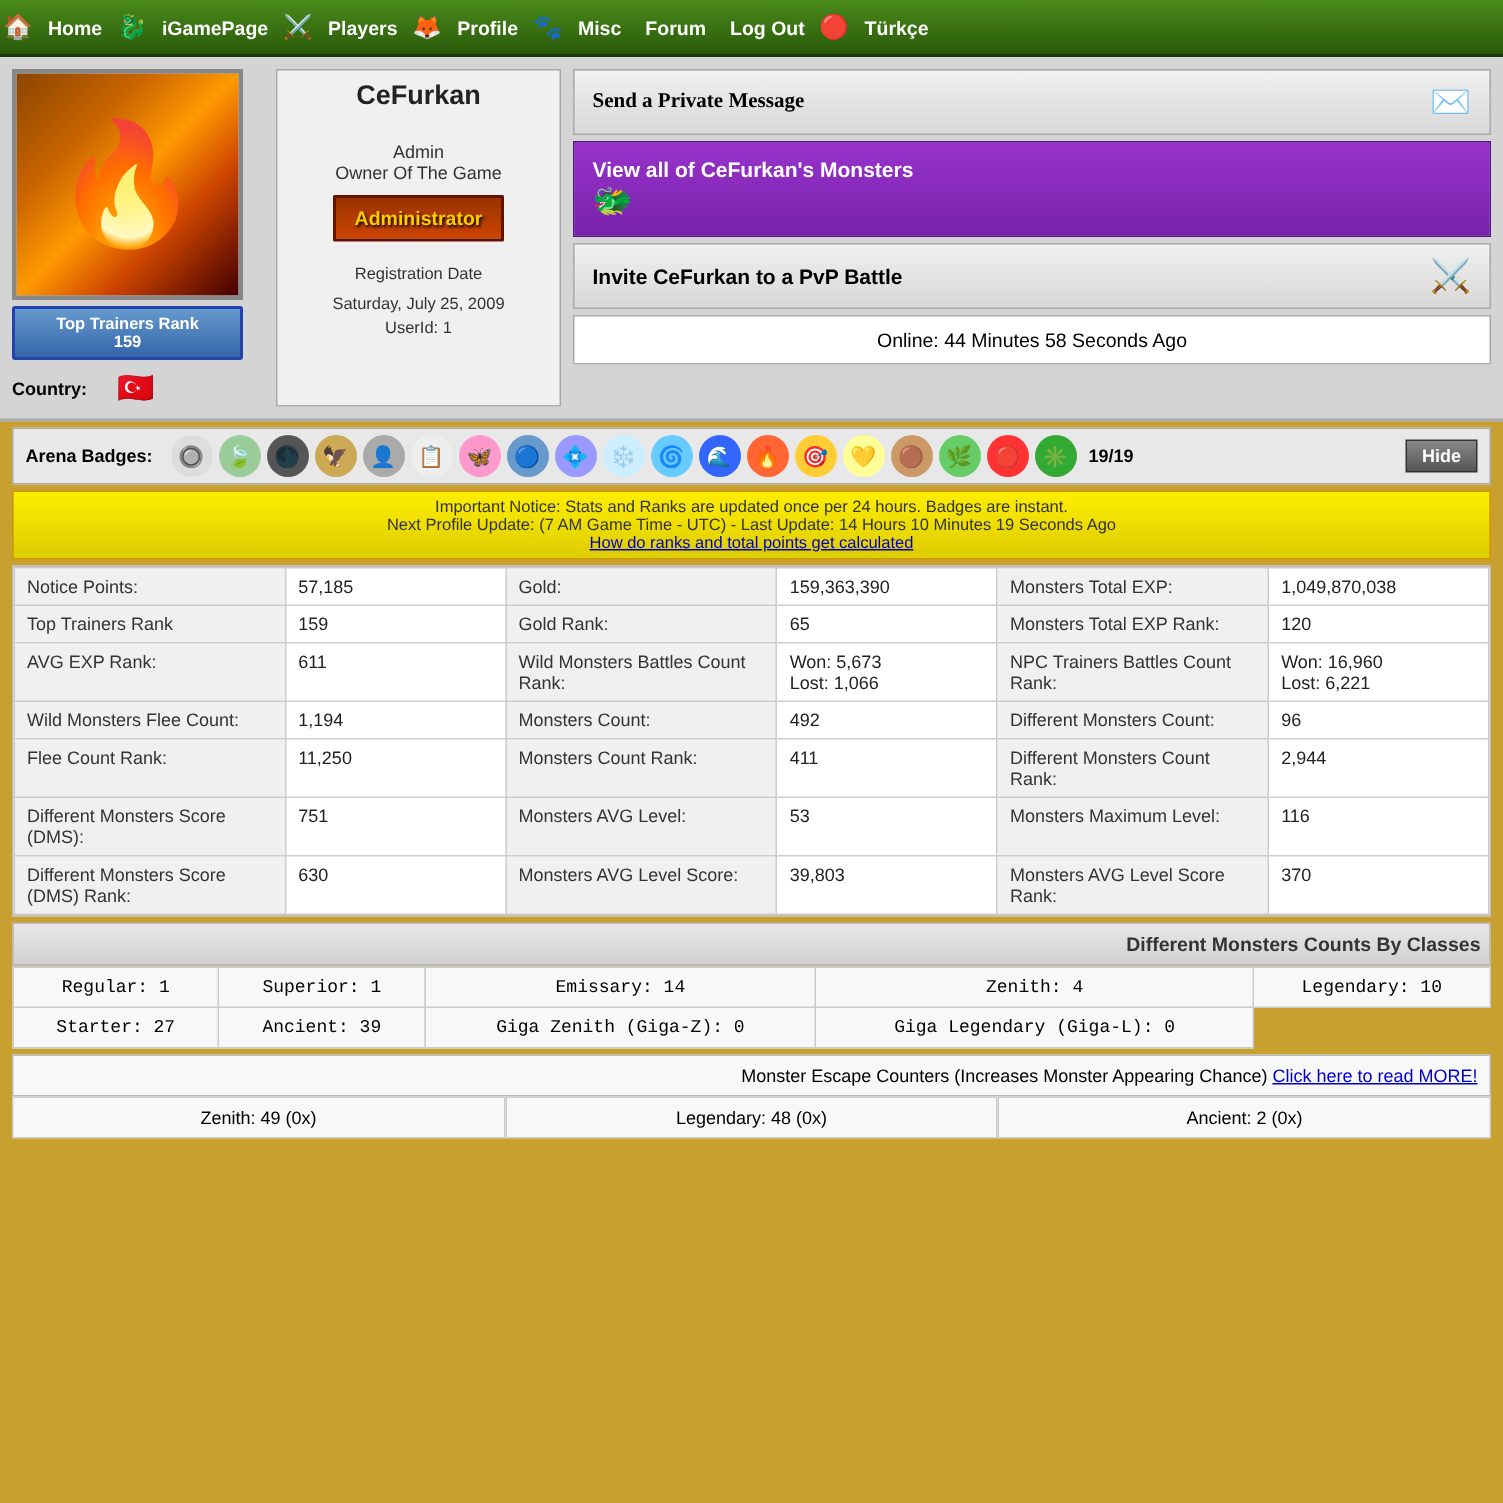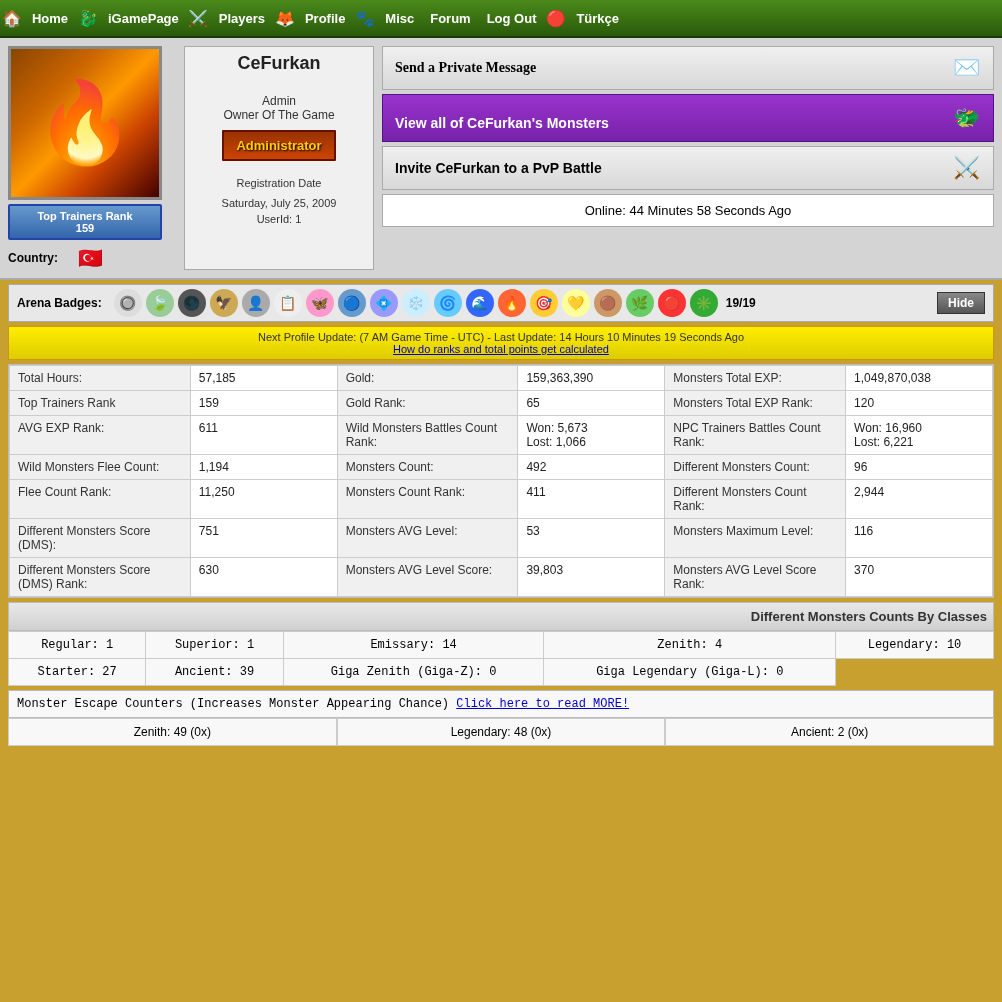--- a/index.html
+++ b/index.html
@@ -70,22 +70,22 @@
     }
     .btn-msg {
       background: linear-gradient(to bottom, #f0f0f0, #d8d8d8);
       border: 1px solid #aaa; padding: 8px 12px;
       display: flex; align-items: center; justify-content: space-between;
       cursor: pointer; font-size: 14px; font-weight: bold; font-family: Liberation Serif, serif;
     }
     .btn-monsters {
       background: linear-gradient(to bottom, #9933cc, #7722aa);
       border: 1px solid #551188; padding: 10px 12px;
-      display: flex; align-items: flex-end; justify-content: space-between;
-      cursor: pointer; color: #fff; font-size: 14px; font-weight: bold;
+      display: flex; align-items: flex-start; justify-content: space-between;
+      cursor: pointer; color: #fff; font-size: 14px; font-weight: bold; flex-direction: column;
     }
     .btn-pvp {
       background: linear-gradient(to bottom, #f0f0f0, #d8d8d8);
       border: 1px solid #aaa; padding: 8px 12px;
       display: flex; align-items: center; justify-content: space-between;
       cursor: pointer; font-size: 14px; font-weight: bold;
     }
     .online-status {
       background: #fff; border: 1px solid #aaa; padding: 8px 12px;
       text-align: center; font-size: 13px;
@@ -150,23 +150,22 @@
     .class-table {
       width: 100%; border-collapse: collapse; margin: 0 0 0 0;
     }
     .class-table td {
       border: 1px solid #ccc; padding: 6px 8px; text-align: center;
       background: #f8f8f8;
     }
 
     .escape-notice {
       background: #f8f8f8; border: 1px solid #bbb;
-      padding: 6px 8px; text-align: left; font-size: 12px;
+      padding: 6px 8px; text-align: right; font-size: 12px;
       margin: 4px 8px 0 8px;
-      font-family: Liberation Mono, monospace;
     }
     .escape-notice a { color: #0000cc; text-decoration: underline; }
 
     .bottom-row {
       display: flex; gap: 0; margin: 0 8px;
     }
     .bottom-cell {
       flex: 1; border: 1px solid #ccc; padding: 6px 8px;
       background: #f8f8f8; text-align: center; font-size: 12px;
     }
@@ -258,29 +257,30 @@
   <span class="badge-icon" style="background:#ff9;">💛</span>
   <span class="badge-icon" style="background:#c96;">🟤</span>
   <span class="badge-icon" style="background:#6c6;">🌿</span>
   <span class="badge-icon" style="background:#f33;">🔴</span>
   <span class="badge-icon" style="background:#3a3;">✳️</span>
   <span class="badge-count">19/19</span>
   <button class="hide-btn">Hide</button>
 </div>
 
 <div class="notice-bar">
+  <div>Important Notice: Stats and Ranks are updated once per 24 hours. Badges are instant.</div>
   <div>Next Profile Update: (7 AM Game Time - UTC) - Last Update: 14 Hours 10 Minutes 19 Seconds Ago</div>
   <a class="link">How do ranks and total points get calculated</a>
 </div>
 
 <div class="stats-section">
   <table class="stats-table">
     <tbody id="stats-tbody">
         <tr>
-          <td class="label-cell">Total Hours:</td>
+          <td class="label-cell">Notice Points:</td>
           <td class="value-cell">57,185</td>
           <td class="label-cell">Gold:</td>
           <td class="value-cell" style="white-space: pre-line;">159,363,390</td>
           <td class="label-cell">Monsters Total EXP:</td>
           <td class="value-cell" style="white-space: pre-line;">1,049,870,038</td>
         </tr>
         <tr>
           <td class="label-cell">Top Trainers Rank</td>
           <td class="value-cell">159</td>
           <td class="label-cell">Gold Rank:</td>

